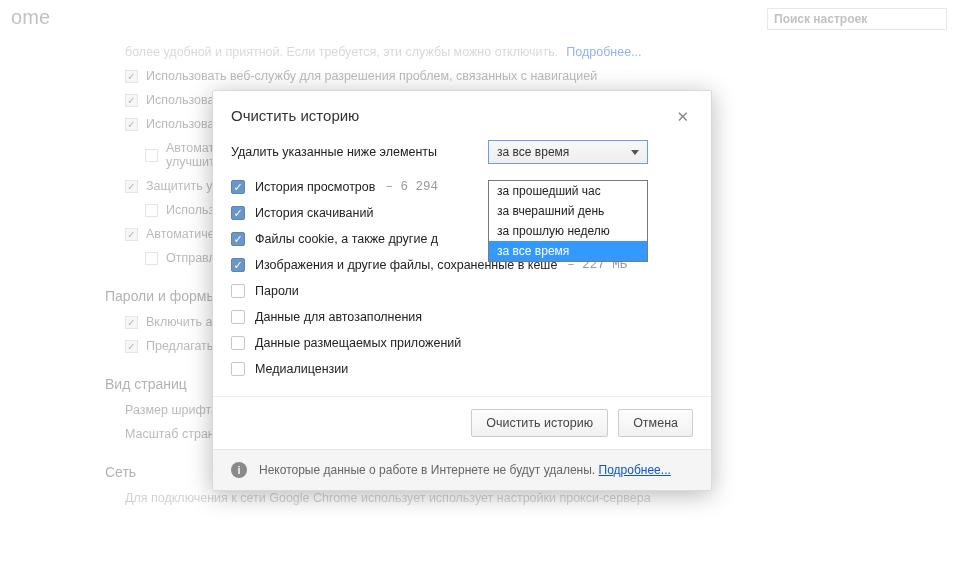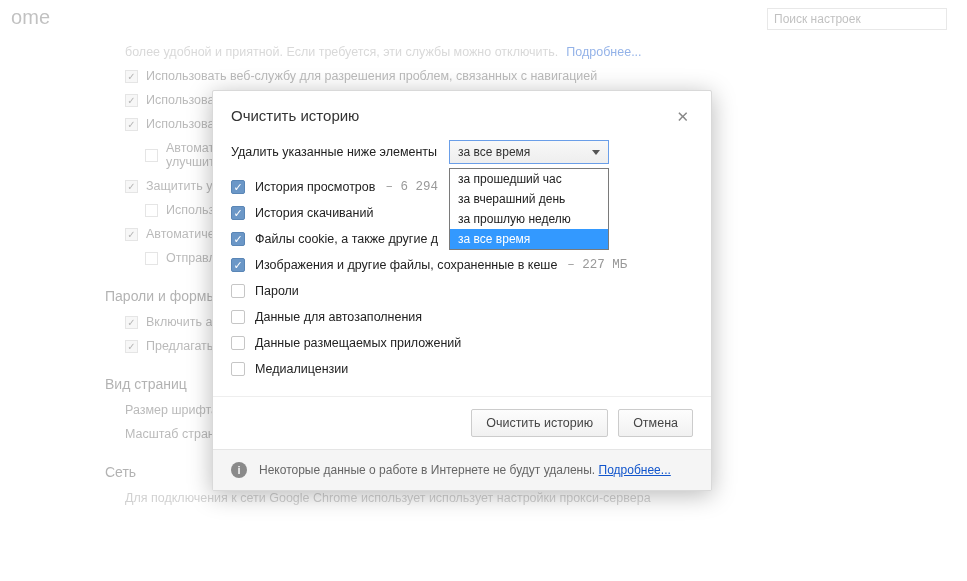--- a/index.html
+++ b/index.html
@@ -42,20 +42,21 @@
     right: 20px;
     top: 8px;
   }
   .search-wrap input {
     width: 180px;
     height: 22px;
     border: 1px solid #ccc;
     padding: 2px 6px;
     font-size: 12px;
     color: #999;
+    font-weight: bold;
   }
   .settings-body {
     position: absolute;
     left: 105px;
     top: 40px;
     right: 20px;
     color: #999;
   }
   .settings-body .row {
     display: flex;
@@ -124,20 +125,21 @@
   .del-row {
     display: flex;
     align-items: center;
     gap: 12px;
     font-size: 12.5px;
     color: #222;
     margin-bottom: 10px;
   }
   .select-wrap {
     position: relative;
+    margin-left: 39px;
   }
   .select-btn {
     border: 1px solid #6a9ee8;
     background: linear-gradient(#f8f8f8, #eee);
     height: 24px;
     width: 160px;
     padding: 0 22px 0 8px;
     font-size: 12px;
     color: #333;
     display: flex;
@@ -150,21 +152,21 @@
     position: absolute;
     right: 8px;
     top: 9px;
     border-left: 4px solid transparent;
     border-right: 4px solid transparent;
     border-top: 5px solid #555;
   }
   .dropdown {
     position: absolute;
     left: 0;
-    top: 28px;
+    top: 40px;
     width: 160px;
     background: #fff;
     border: 1px solid #7a7a7a;
     z-index: 20;
   }
   .dropdown-item {
     padding: 3px 8px;
     font-size: 12px;
     color: #222;
     cursor: pointer;

